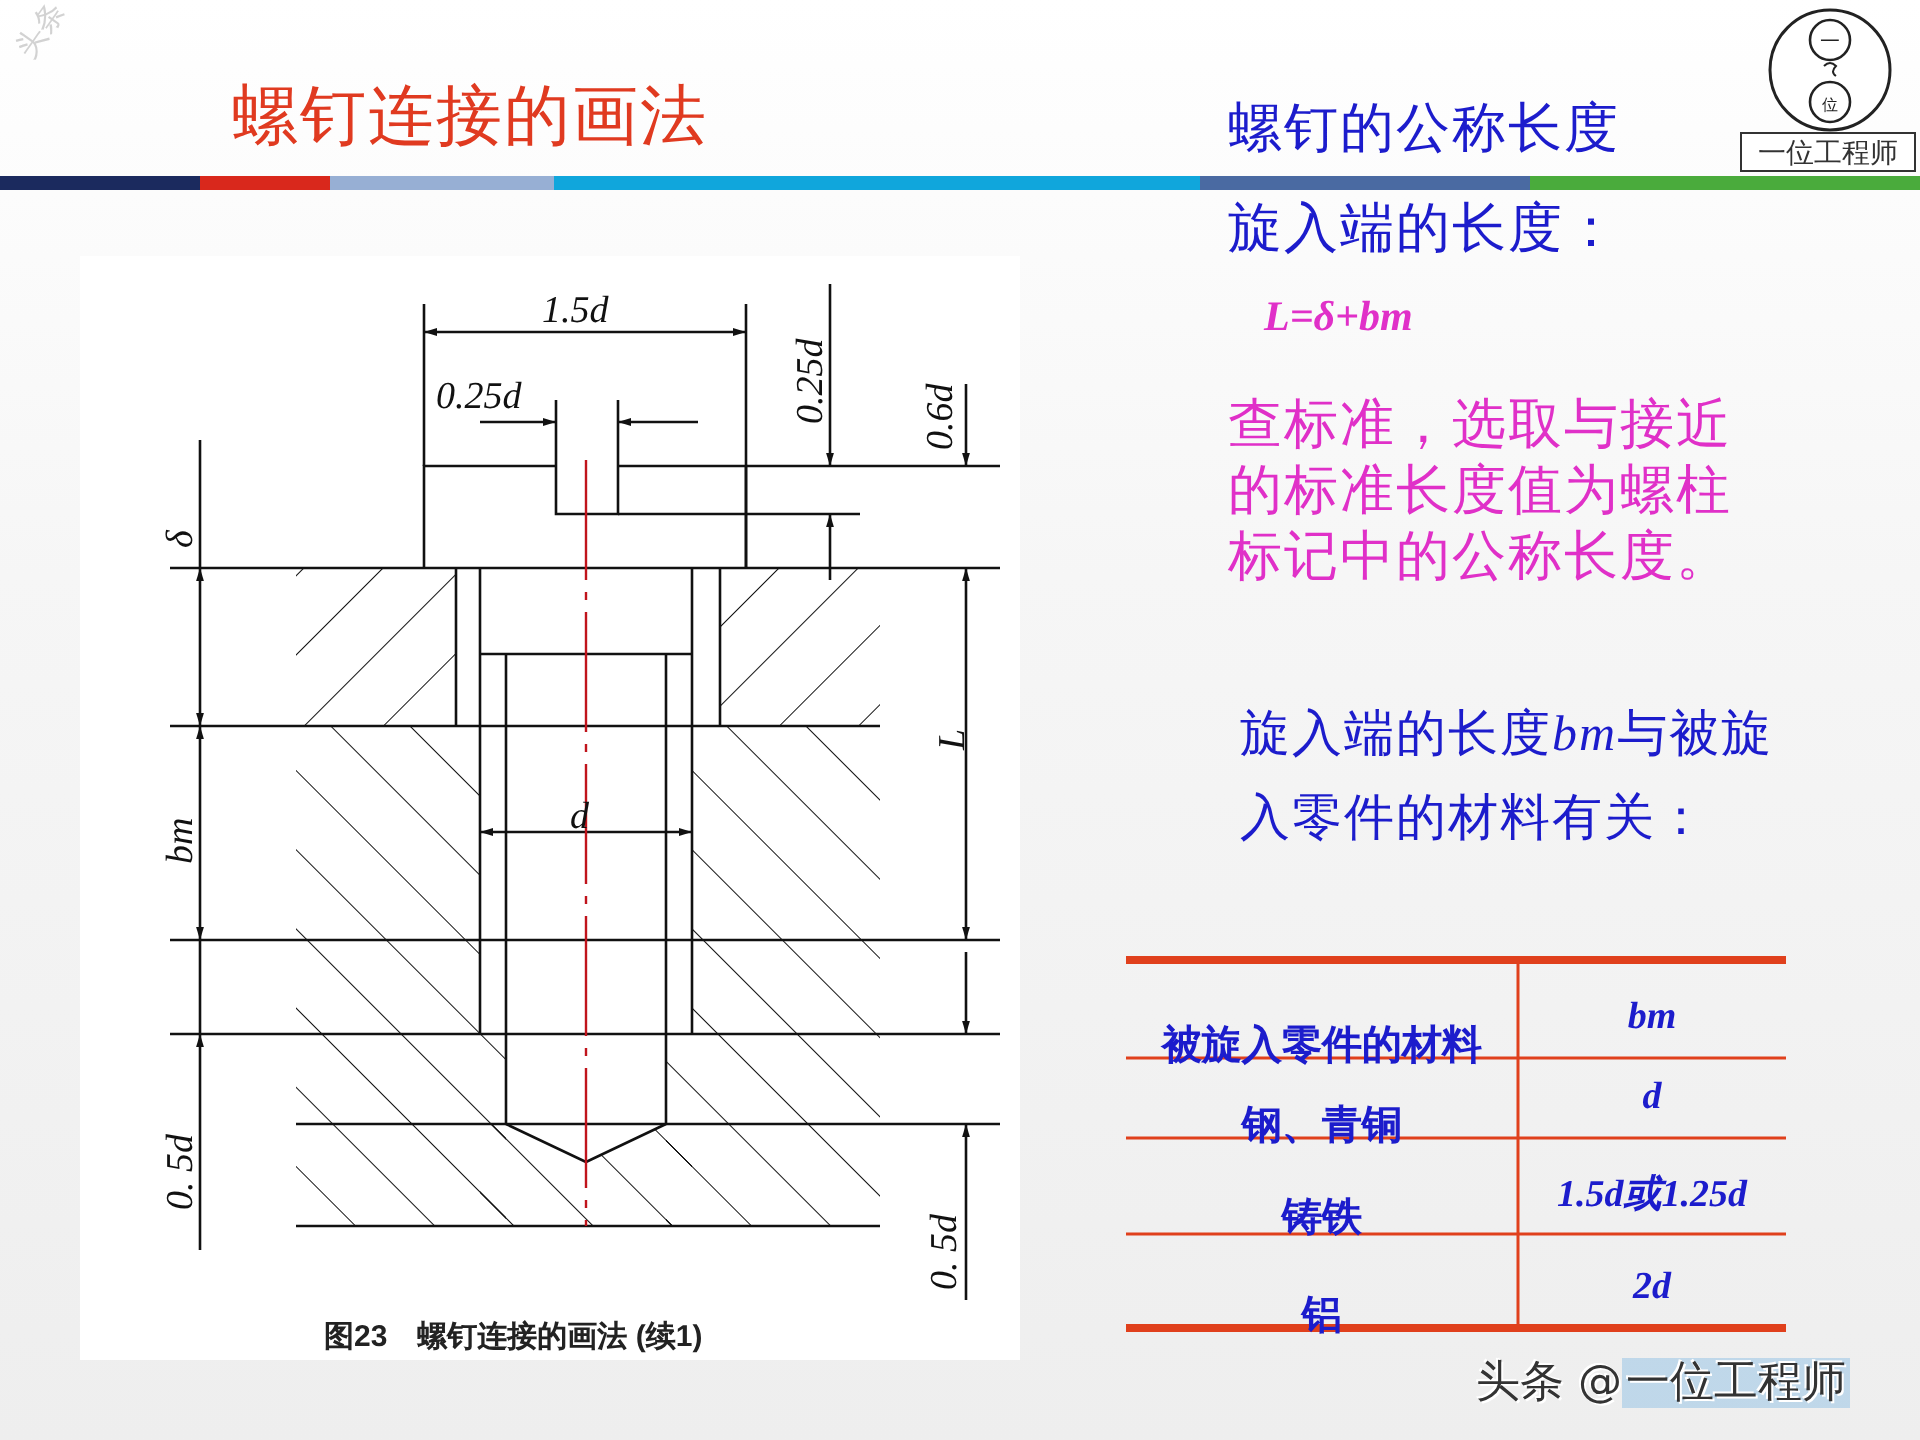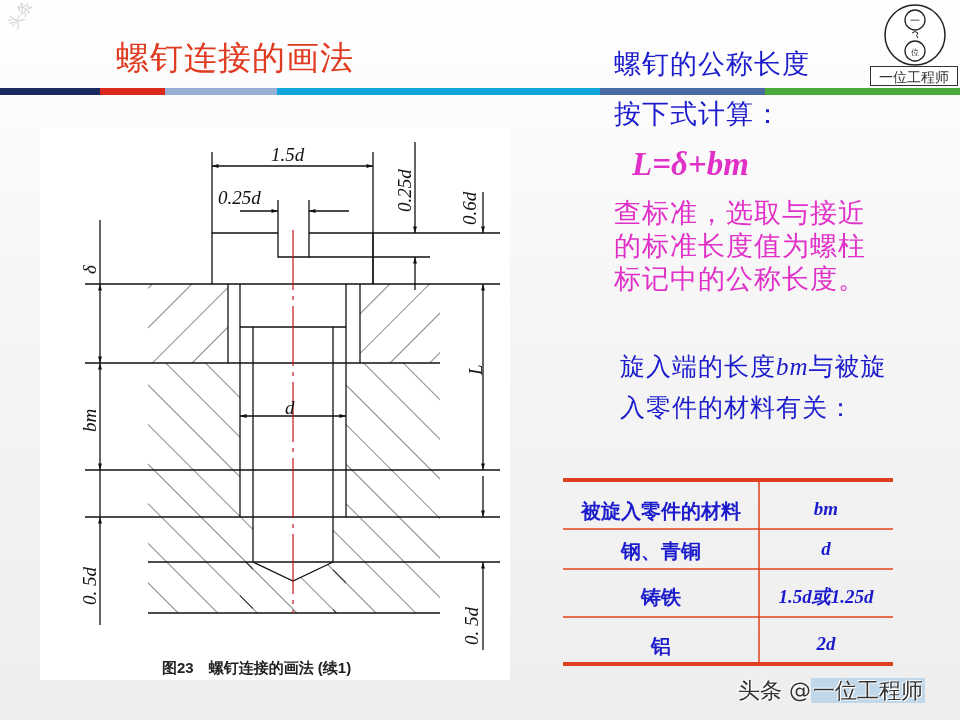--- a/index.html
+++ b/index.html
@@ -22,39 +22,39 @@
     position:absolute; left:870px; top:66px; width:88px; height:20px;
     border:1.5px solid #333; background:#fff; font-size:14px; color:#333;
     text-align:center; line-height:20px; box-sizing:border-box;
     font-family:"DejaVu Serif", serif;
   }
   .blue-text {
     position:absolute; color:#1c1ccc; font-size:27px; letter-spacing:1px;
   }
   .formula {
     position:absolute; left:632px; top:146px; color:#e030c8;
-    font-family:"Liberation Serif", serif; font-style:italic; font-weight:bold; font-size:33px;
+    font-family:"Liberation Serif", serif; font-style:italic; font-weight:bold; font-size:21px;
   }
   .pink-para {
     position:absolute; left:614px; top:196px; width:270px;
     color:#e030c8; font-size:27px; line-height:33px; letter-spacing:1px;
   }
   .bm-para {
     position:absolute; left:620px; top:346px; width:270px;
     color:#1c1ccc; font-size:25px; line-height:41px; letter-spacing:1px;
   }
   .bm-italic { font-family:"Liberation Serif", serif; font-style:italic; }
   .drawing-panel {
     position:absolute; left:40px; top:128px; width:470px; height:552px; background:#ffffff;
   }
   .table {
     position:absolute; left:563px; top:478px; width:330px;
   }
   .table-row { position:absolute; left:0; width:330px; display:flex; }
-  .cell-mat { width:196px; text-align:center; color:#1c1ccc; font-size:20px; font-weight:bold; }
+  .cell-mat { width:196px; text-align:center; color:#1c1ccc; font-size:20px; font-weight:bold;margin-top:11px; }
   .cell-val { width:134px; text-align:center; color:#1c1ccc; font-size:19px; font-weight:bold; font-style:italic; font-family:"Liberation Serif", serif; }
   .caption {
     position:absolute; left:162px; top:659px; font-size:15px; color:#222;
     font-family:Liberation Sans, sans-serif; font-weight:bold;
   }
   .footer-wm {
     position:absolute; left:738px; top:676px; font-size:22px; color:#333;
     text-shadow: 1px 1px 0 #fff, -1px -1px 0 #fff;
   }
   .footer-wm .hl { background:rgba(160,200,230,.6); padding:0 2px; }
@@ -76,21 +76,21 @@
   <circle cx="45" cy="33" r="30" fill="#fff" stroke="#222" stroke-width="1.5"></circle>
   <circle cx="45" cy="18" r="10" fill="#fff" stroke="#222" stroke-width="1.3"></circle>
   <circle cx="45" cy="49" r="10" fill="#fff" stroke="#222" stroke-width="1.3"></circle>
   <path d="M42 31 q3 -3 6 0 q-3 3 0 5" fill="none" stroke="#222" stroke-width="1"></path>
   <text x="45" y="22" text-anchor="middle" font-size="10" fill="#222">一</text>
   <text x="45" y="53" text-anchor="middle" font-size="8" fill="#222">位</text>
 </svg>
 <div class="logo-label">一位工程师</div>
 
 <div class="blue-text" style="left:614px;top:46px;">螺钉的公称长度</div>
-<div class="blue-text" style="left:614px;top:96px;">按下式计算：</div>
+<div class="blue-text" style="left:614px;top:96px;">旋入端的长度：</div>
 <div class="formula">L=δ+bm</div>
 <div class="pink-para">查标准，选取与接近的标准长度值为螺柱标记中的公称长度。</div>
 <div class="bm-para"><span>旋入端的长度</span><span class="bm-italic">bm</span><span>与被旋入零件的材料有关：</span></div>
 
 <div class="table">
   <svg width="330" height="192" style="position:absolute;left:0;top:0;">
     <line x1="0" y1="2" x2="330" y2="2" stroke="#e0401c" stroke-width="4"></line>
     <line x1="0" y1="51" x2="330" y2="51" stroke="#e0401c" stroke-width="1.5"></line>
     <line x1="0" y1="91" x2="330" y2="91" stroke="#e0401c" stroke-width="1.5"></line>
     <line x1="0" y1="139" x2="330" y2="139" stroke="#e0401c" stroke-width="1.5"></line>

